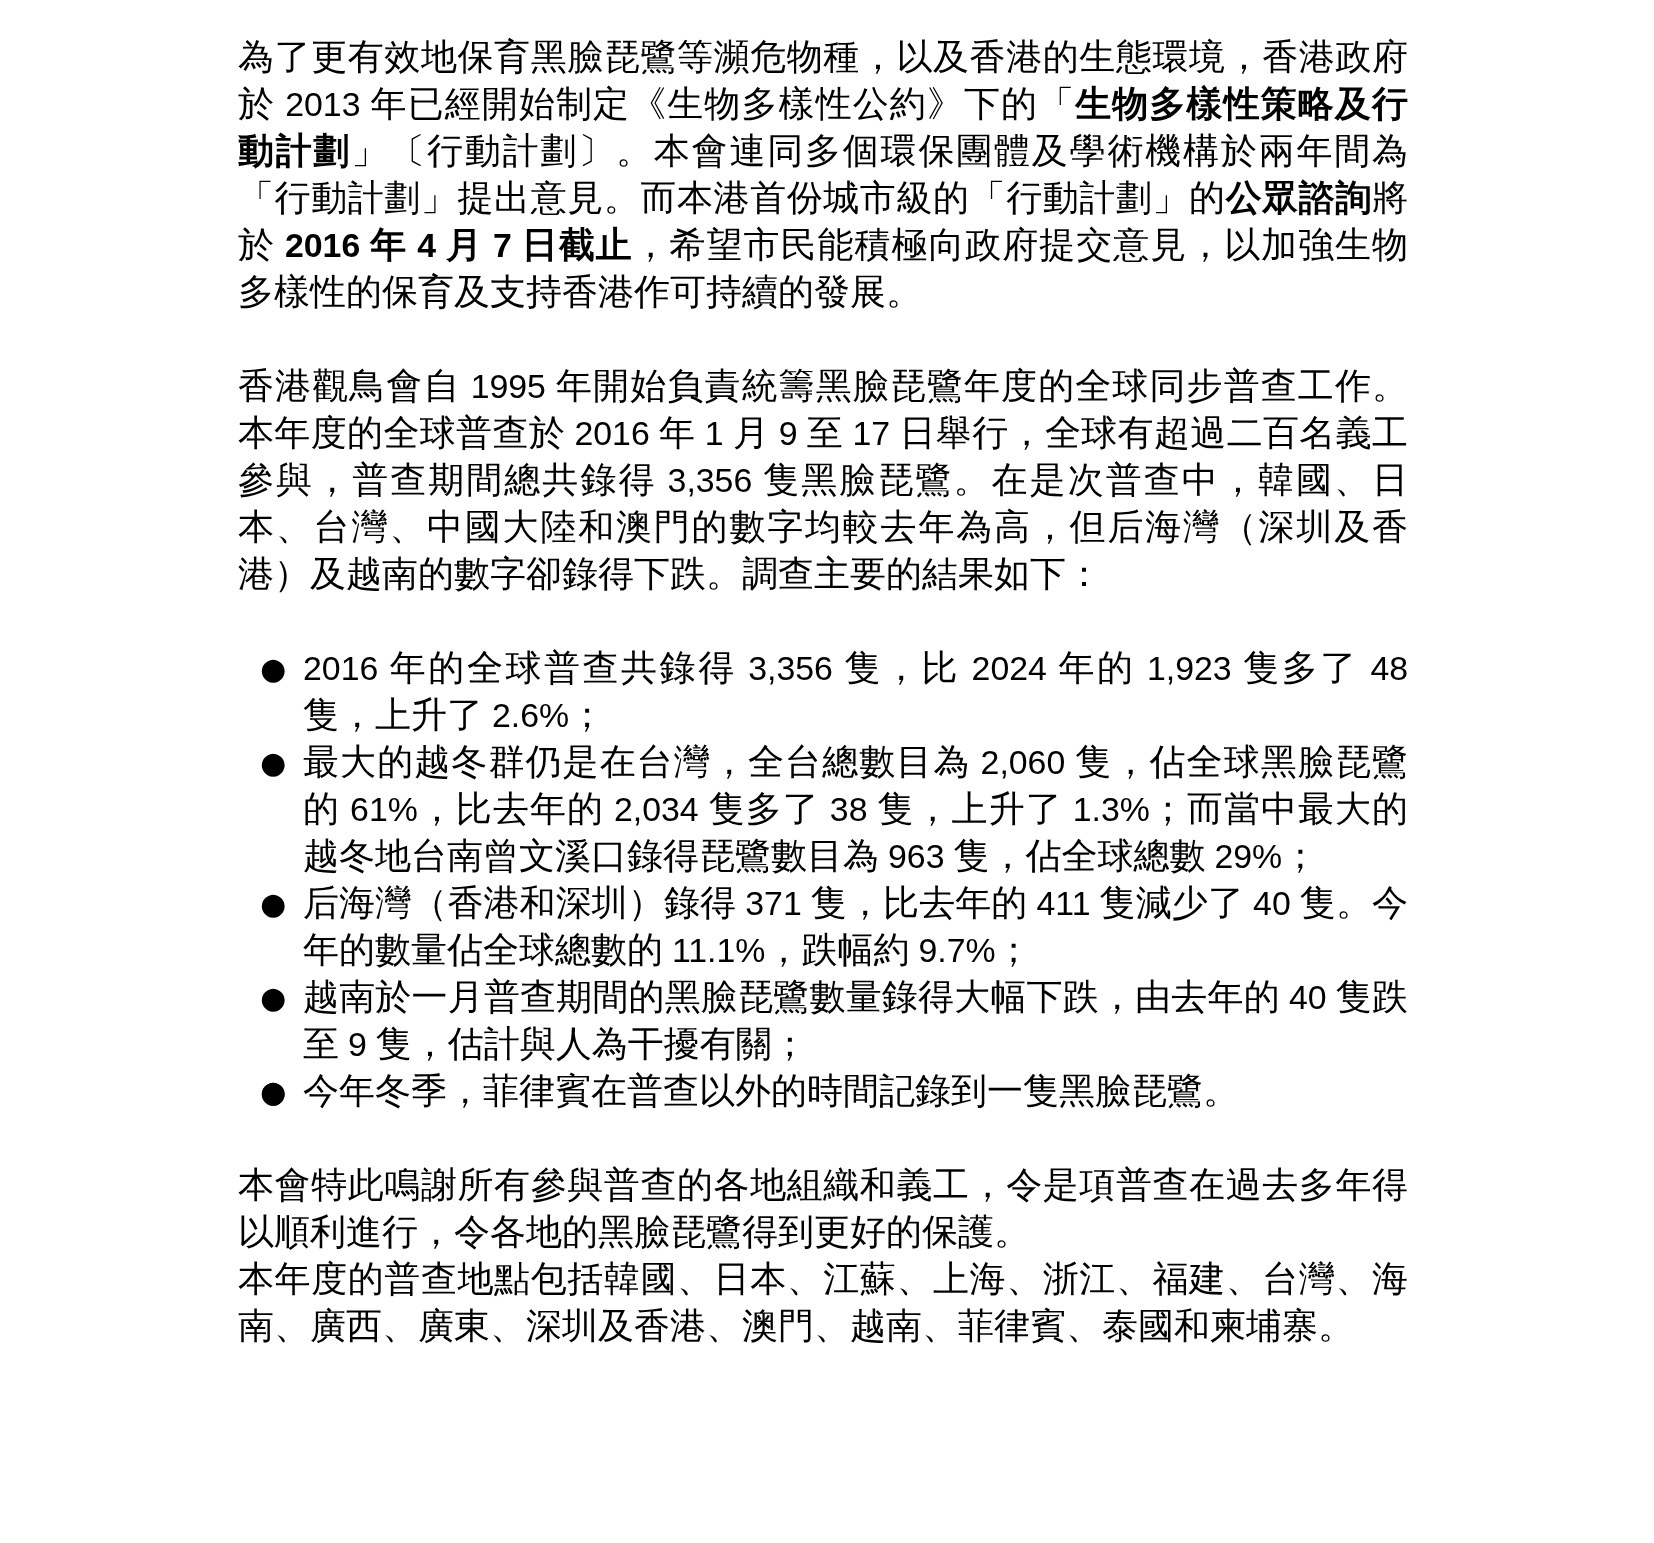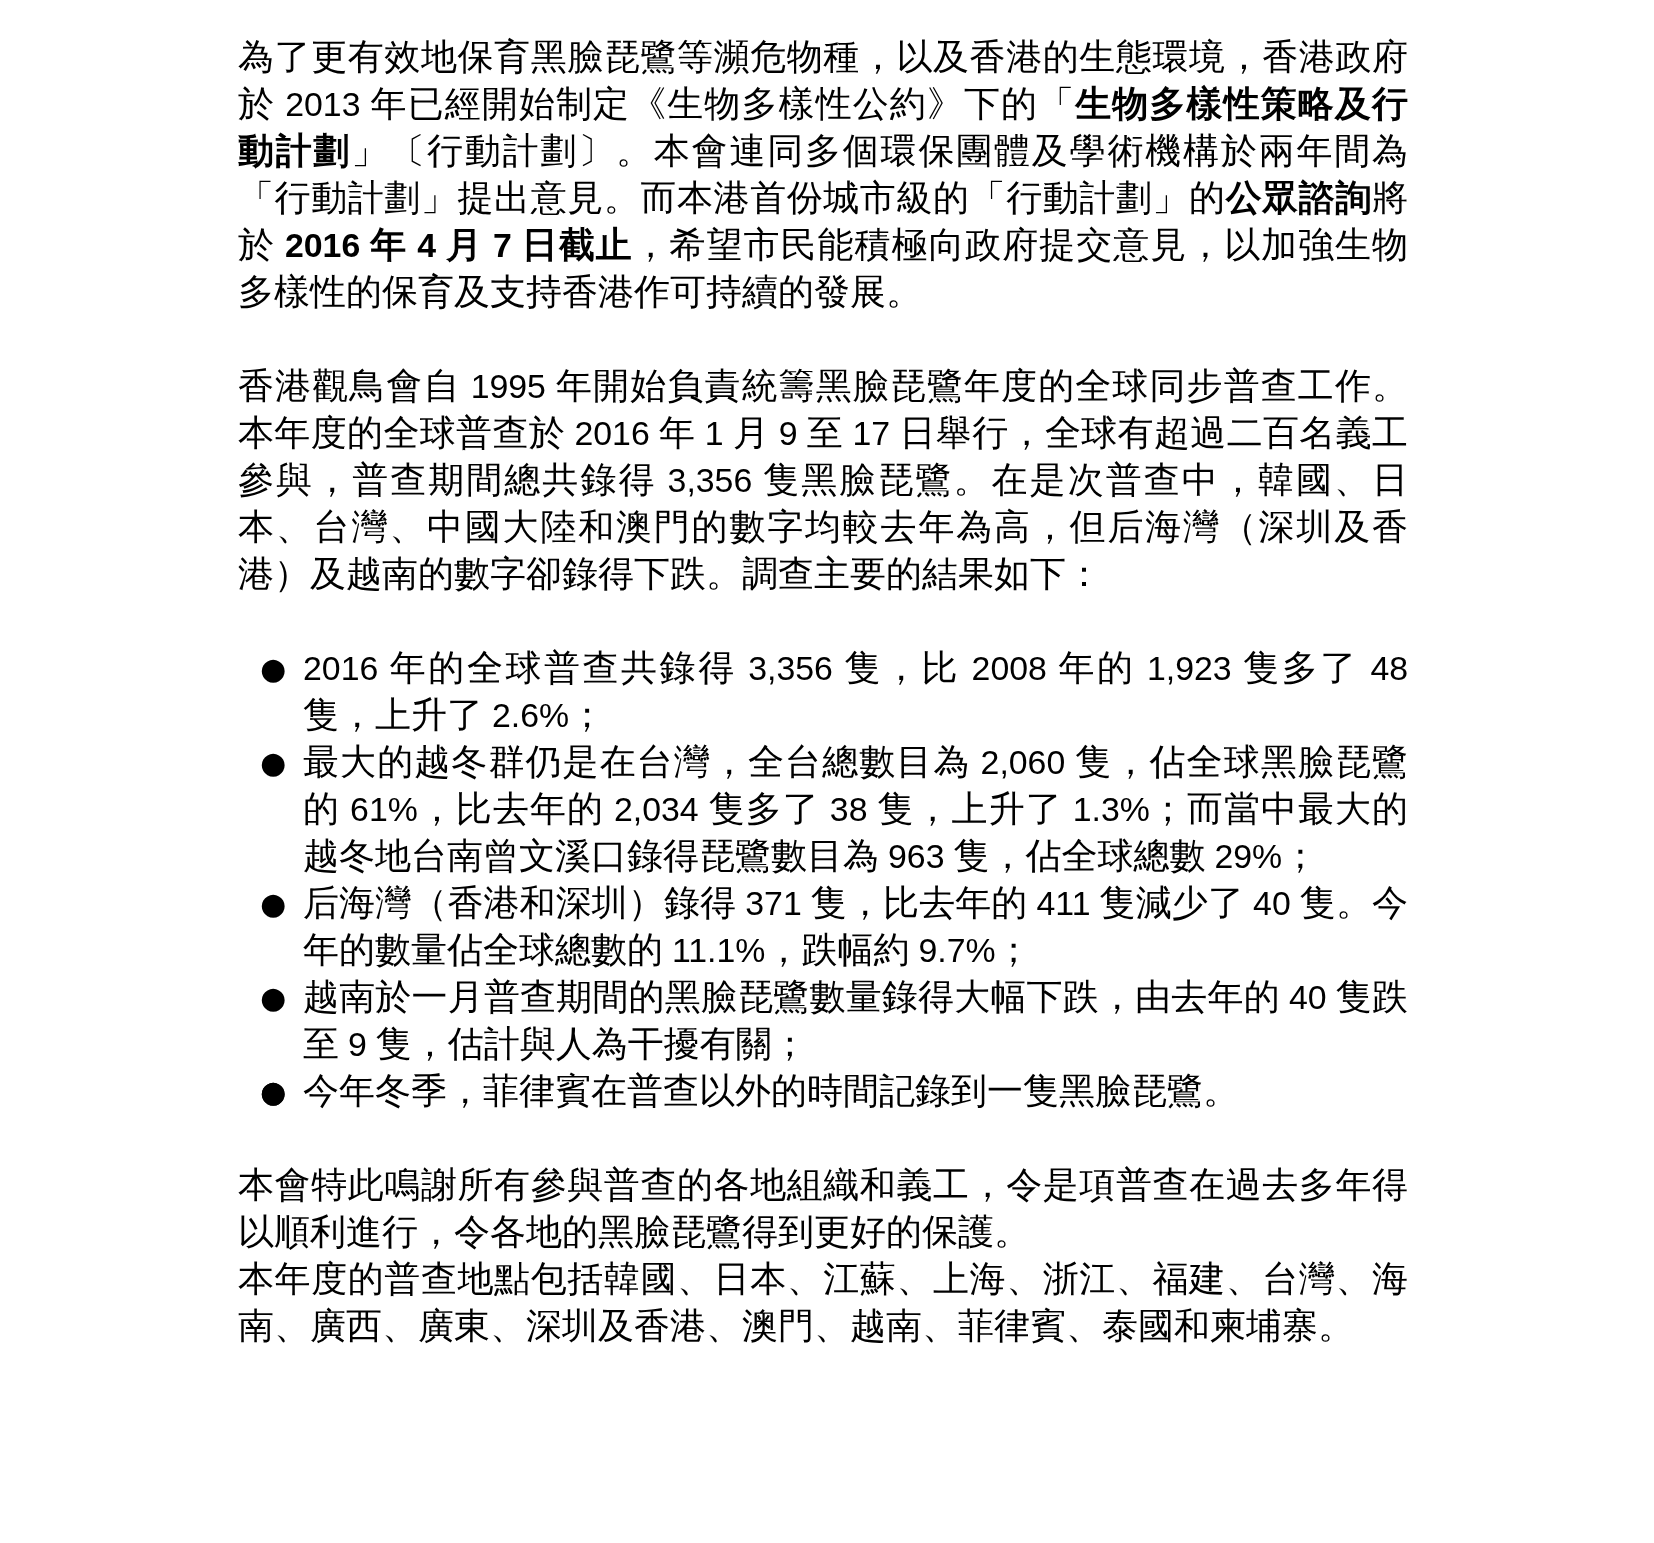--- a/index.html
+++ b/index.html
@@ -62,21 +62,21 @@
 <body>
 
 <div class="page">
   <article class="doc">
 
     <p class="para"><span class="t">為了更有效地保育黑臉琵鷺等瀕危物種，以及香港的生態環境，香港政府於 <span class="latin">2013</span> 年已經開始制定《生物多樣性公約》下的「</span><span class="t b">生物多樣性策略及行動計劃</span><span class="t">」〔行動計劃〕。本會連同多個環保團體及學術機構於兩年間為「行動計劃」提出意見。而本港首份城市級的「行動計劃」的</span><span class="t b">公眾諮詢</span><span class="t">將於 </span><span class="t b"><span class="latin">2016</span> 年 <span class="latin">4</span> 月 <span class="latin">7</span> 日截止</span><span class="t">，希望市民能積極向政府提交意見，以加強生物多樣性的保育及支持香港作可持續的發展。</span></p>
 
     <p class="para"><span class="t">香港觀鳥會自 <span class="latin">1995</span> 年開始負責統籌黑臉琵鷺年度的全球同步普查工作。本年度的全球普查於 <span class="latin">2016</span> 年 <span class="latin">1</span> 月 <span class="latin">9</span> 至 <span class="latin">17</span> 日舉行，全球有超過二百名義工參與，普查期間總共錄得 <span class="latin">3,356</span> 隻黑臉琵鷺。在是次普查中，韓國、日本、台灣、中國大陸和澳門的數字均較去年為高，但后海灣（深圳及香港）及越南的數字卻錄得下跌。調查主要的結果如下：</span></p>
 
     <ul class="results">
-      <li><span class="bullet">●</span><span class="t"><span class="latin">2016</span> 年的全球普查共錄得 <span class="latin">3,356</span> 隻，比 <span class="latin">2008</span> 年的 <span class="latin">1,923</span> 隻多了 <span class="latin">48</span> 隻，上升了 <span class="latin">2.6%</span>；</span></li>
+      <li><span class="bullet">●</span><span class="t"><span class="latin">2016</span> 年的全球普查共錄得 <span class="latin">3,356</span> 隻，比 <span class="latin">2024</span> 年的 <span class="latin">1,923</span> 隻多了 <span class="latin">48</span> 隻，上升了 <span class="latin">2.6%</span>；</span></li>
       <li><span class="bullet">●</span><span class="t">最大的越冬群仍是在台灣，全台總數目為 <span class="latin">2,060</span> 隻，佔全球黑臉琵鷺的 <span class="latin">61%</span>，比去年的 <span class="latin">2,034</span> 隻多了 <span class="latin">38</span> 隻，上升了 <span class="latin">1.3%</span>；而當中最大的越冬地台南曾文溪口錄得琵鷺數目為 <span class="latin">963</span> 隻，佔全球總數 <span class="latin">29%</span>；</span></li>
       <li><span class="bullet">●</span><span class="t">后海灣（香港和深圳）錄得 <span class="latin">371</span> 隻，比去年的 <span class="latin">411</span> 隻減少了 <span class="latin">40</span> 隻。今年的數量佔全球總數的 <span class="latin">11.1%</span>，跌幅約 <span class="latin">9.7%</span>；</span></li>
       <li><span class="bullet">●</span><span class="t">越南於一月普查期間的黑臉琵鷺數量錄得大幅下跌，由去年的 <span class="latin">40</span> 隻跌至 <span class="latin">9</span> 隻，估計與人為干擾有關；</span></li>
       <li><span class="bullet">●</span></li>
       <li><span class="bullet">●</span><span class="t">今年冬季，菲律賓在普查以外的時間記錄到一隻黑臉琵鷺。</span></li>
     </ul>
 
     <p class="para last"><span class="t">本會特此鳴謝所有參與普查的各地組織和義工，令是項普查在過去多年得以順利進行，令各地的黑臉琵鷺得到更好的保護。</span></p>
 
     <p class="para"><span class="t">本年度的普查地點包括韓國、日本、江蘇、上海、浙江、福建、台灣、海南、廣西、廣東、深圳及香港、澳門、越南、菲律賓、泰國和柬埔寨。</span></p>

